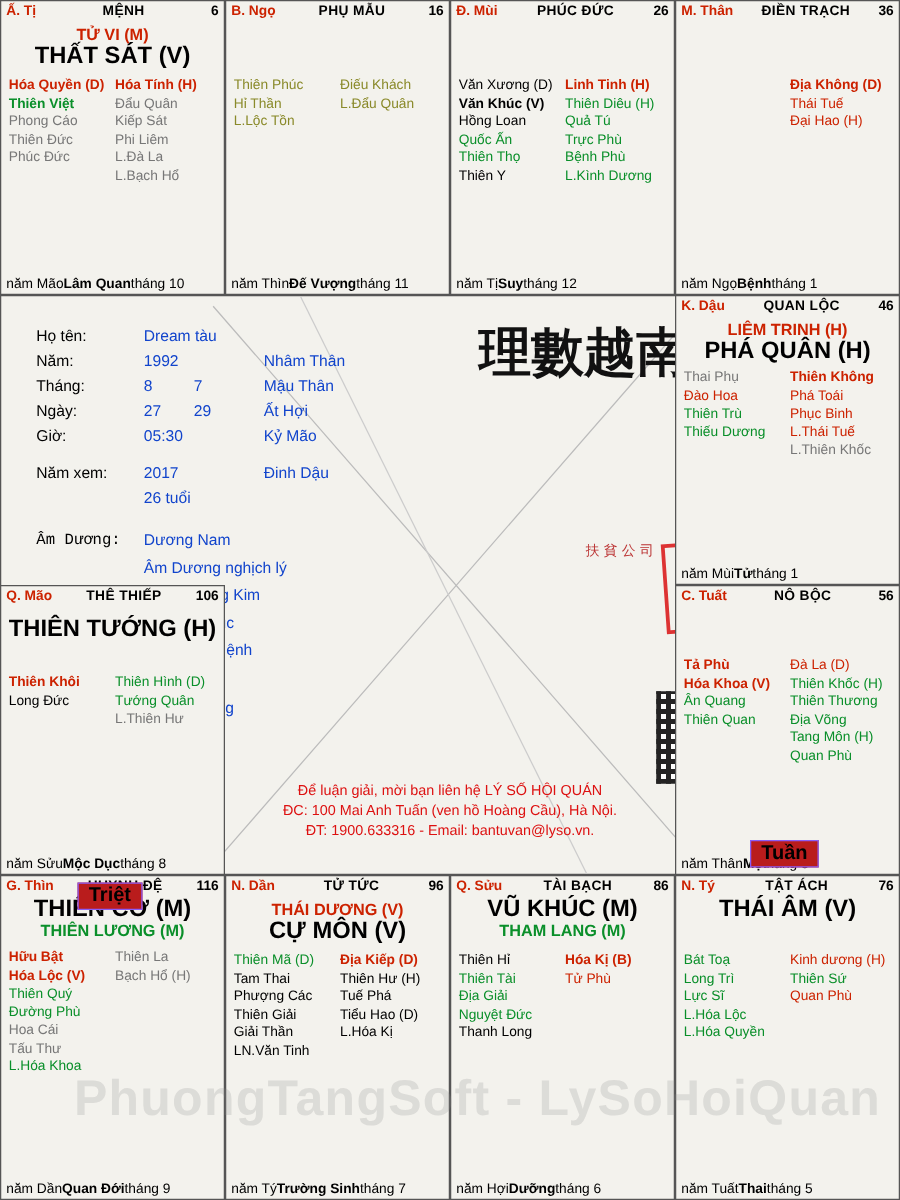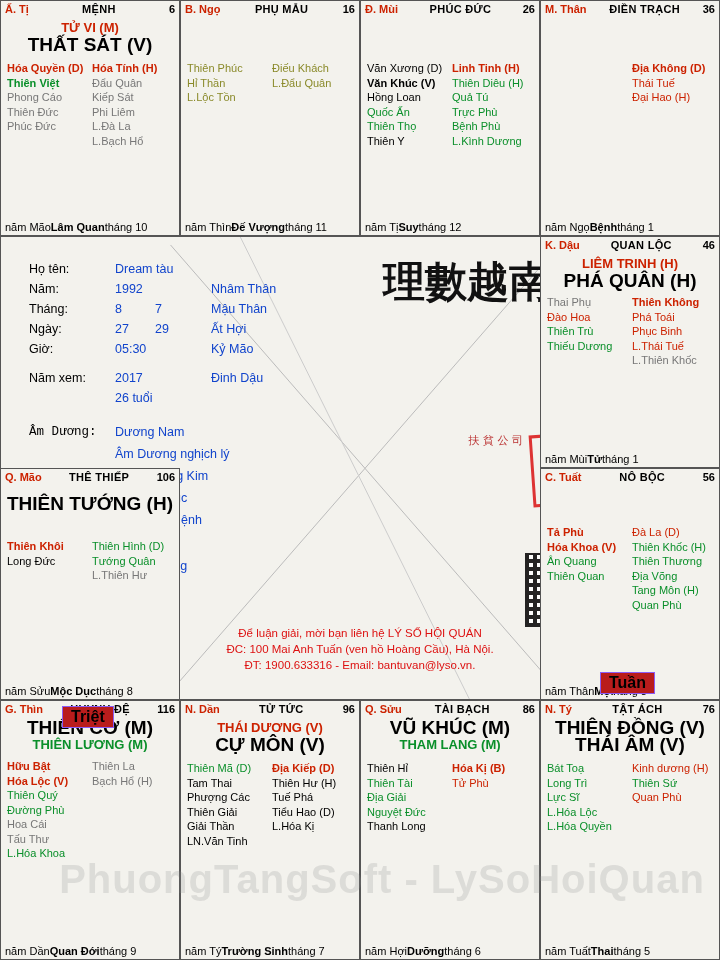--- a/index.html
+++ b/index.html
@@ -546,21 +546,20 @@
     </div>
   </div>
 
   <div class="cell">
     <div class="hdr">
       <span class="chi">N. Tý</span>
       <span class="cung">TẬT ÁCH</span>
       <span class="num">76</span>
     </div>
     <div class="titles">
-      <div class="t3">THIÊN ĐỒNG (V)</div>
       <div class="t3">THÁI ÂM (V)</div>
     </div>
     <div class="cols" style="top:60px">
       <div class="col">
         <div class="star c-green">Bát Toạ</div>
         <div class="star c-green">Long Trì</div>
         <div class="star c-green">Lực Sĩ</div>
         <div class="star c-green">L.Hóa Lộc</div>
         <div class="star c-green">L.Hóa Quyền</div>
       </div>

